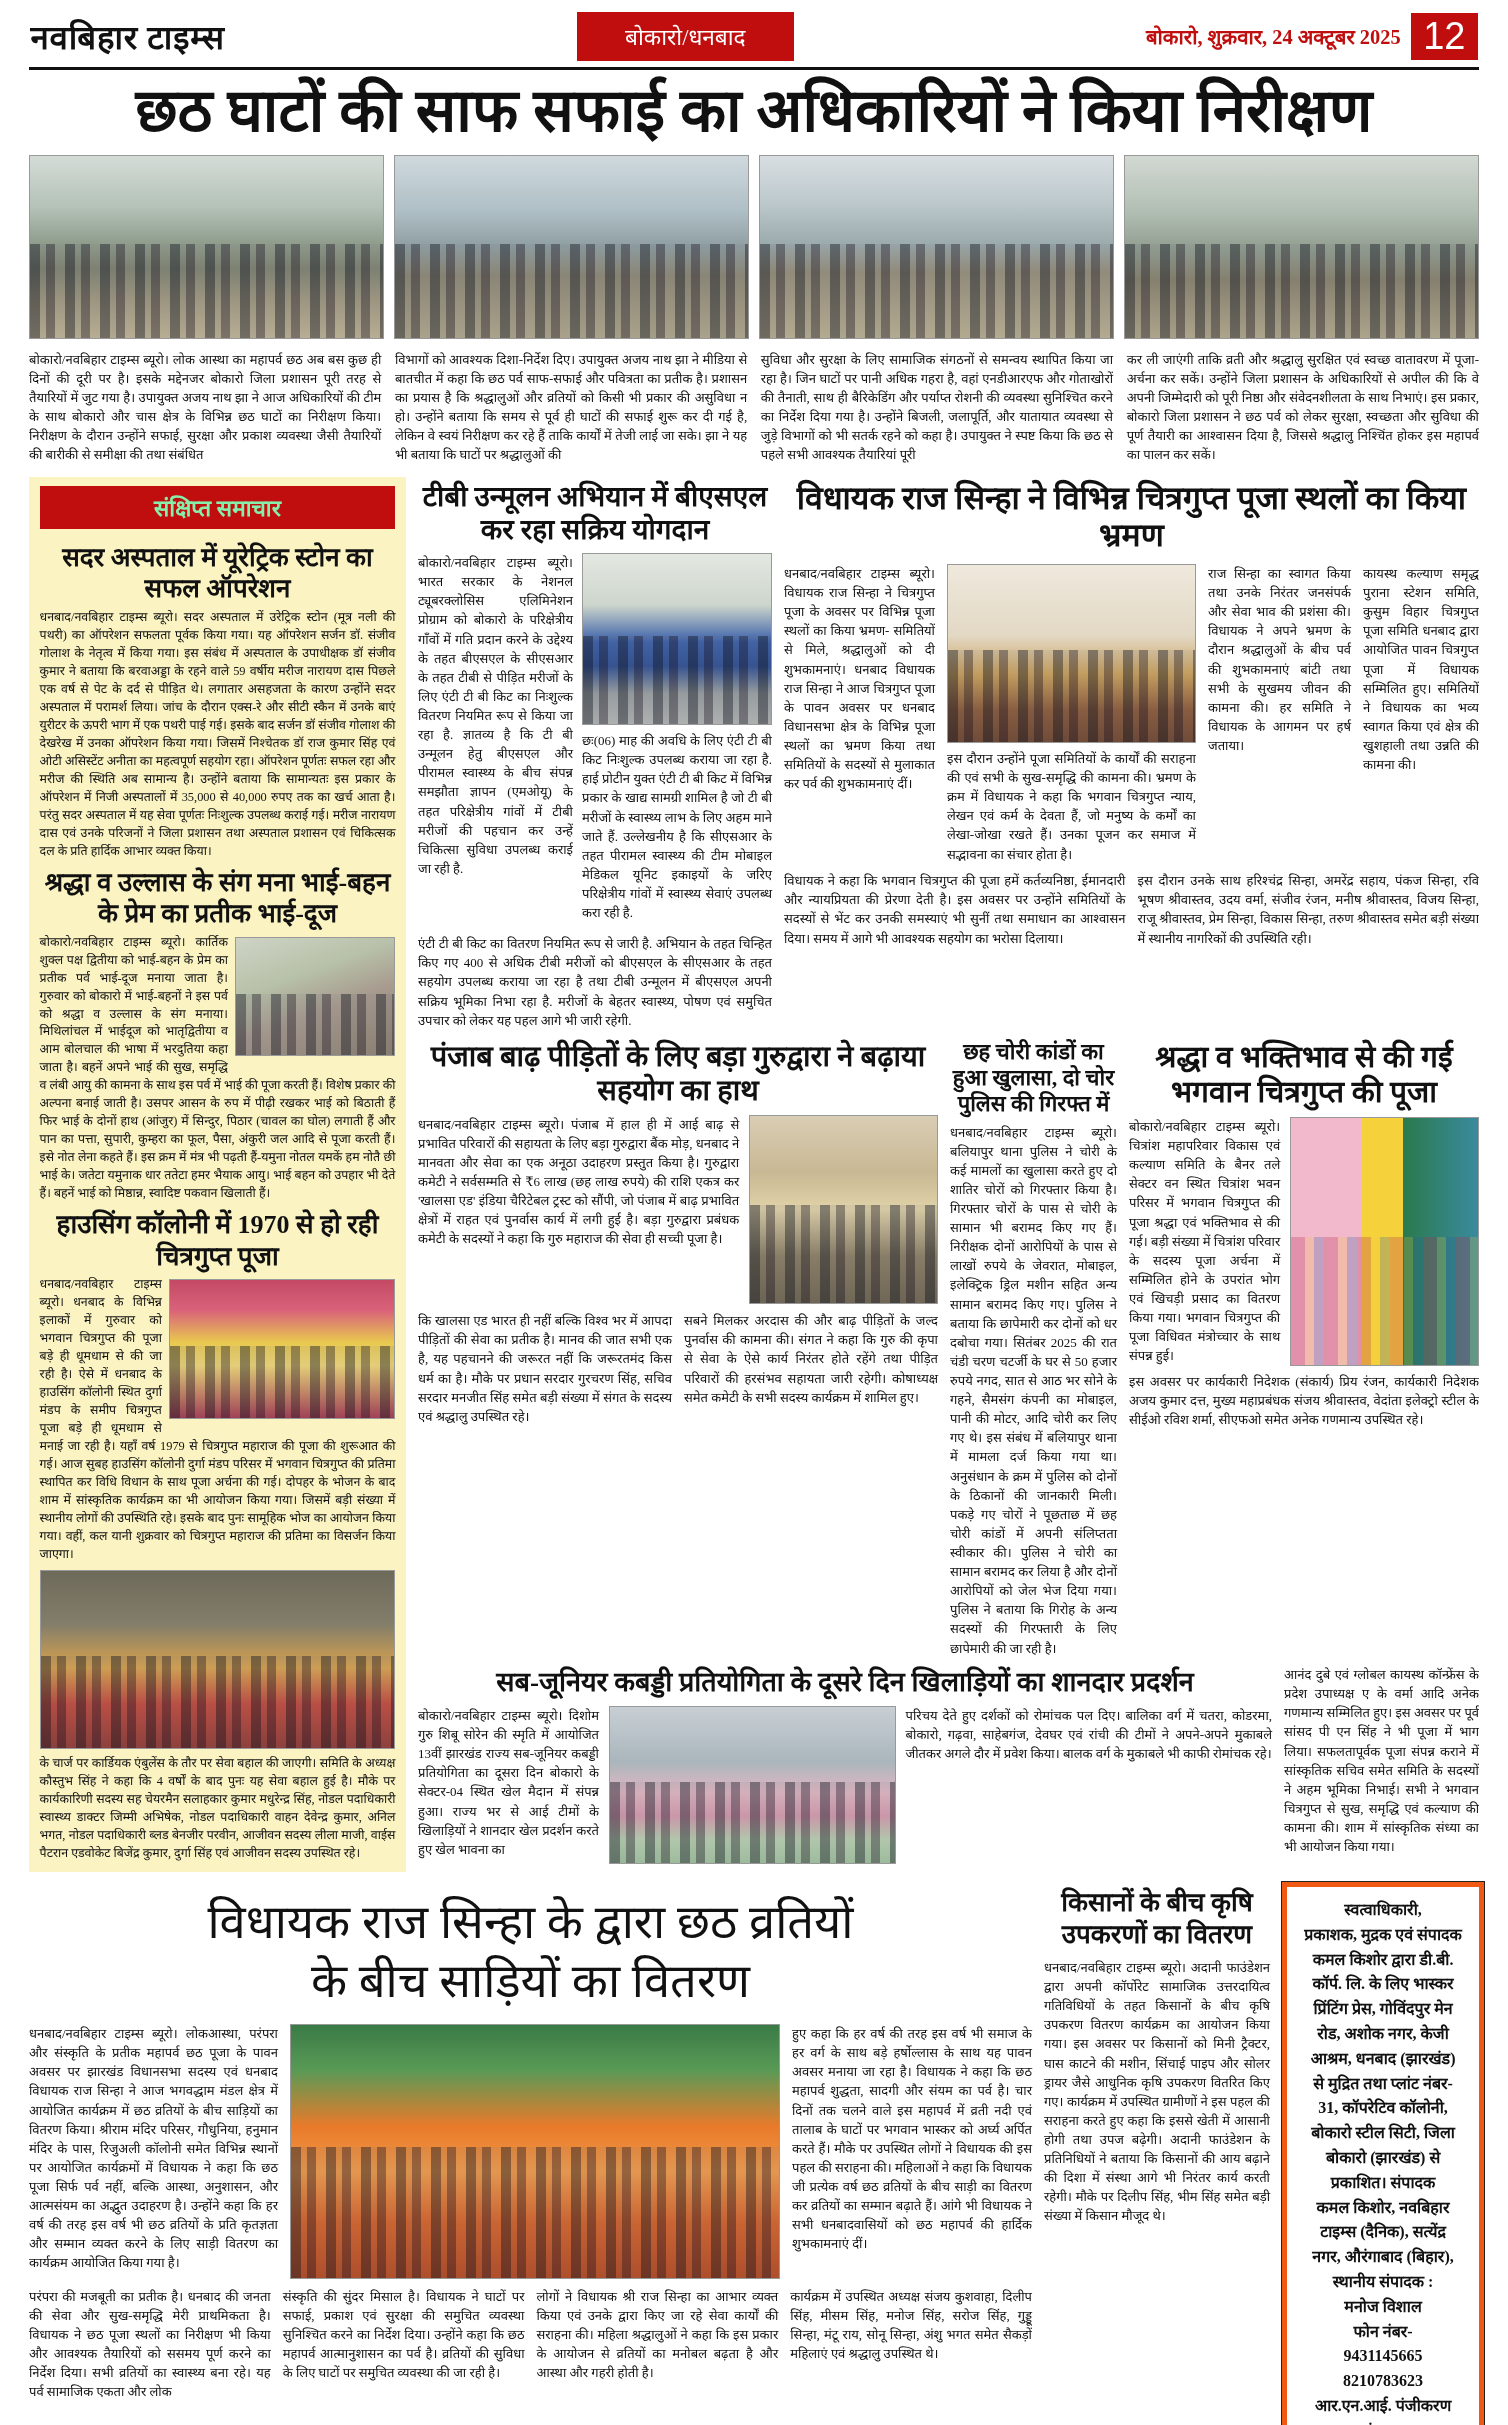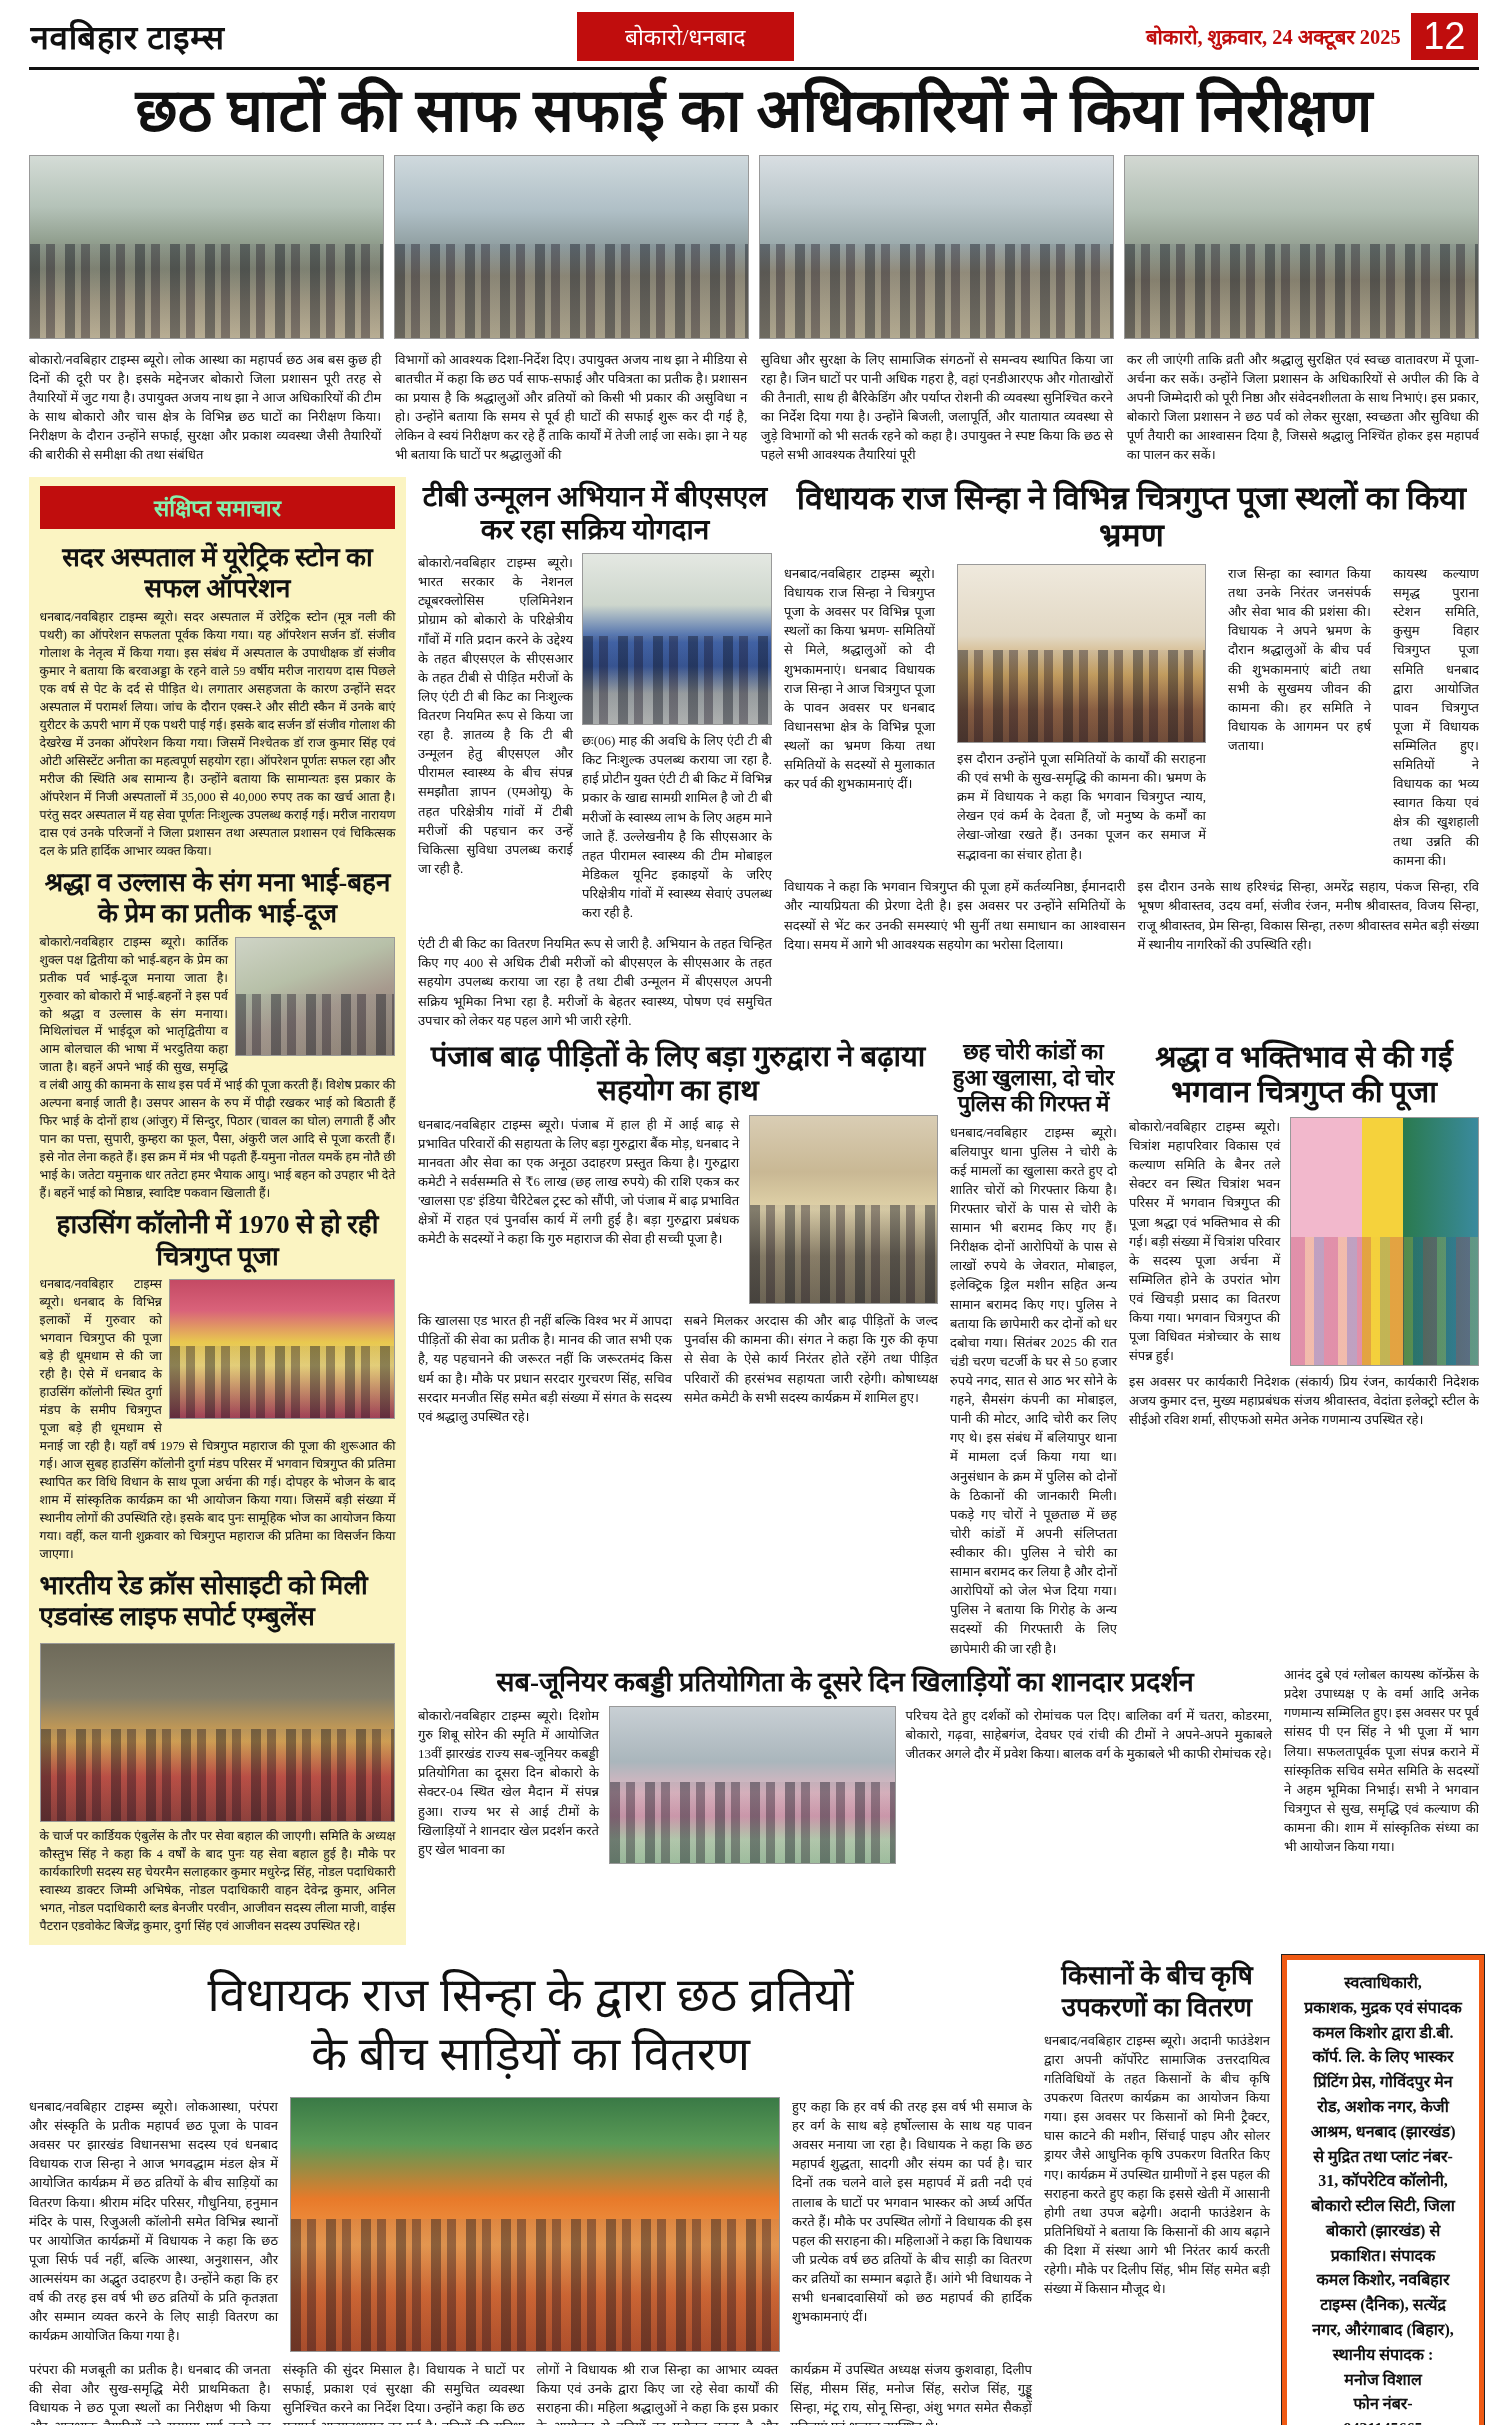--- a/index.html
+++ b/index.html
@@ -130,21 +130,20 @@
         <div class="clear"></div>
       </div>
 
       <div class="brief-head">हाउसिंग कॉलोनी में 1970 से हो रही चित्रगुप्त पूजा</div>
       <div>
         <div class="ph ph-housing inset-r" style="width:226px;height:140px;"></div>
         <p class="brief-body">धनबाद/नवबिहार टाइम्स ब्यूरो। धनबाद के विभिन्न इलाकों में गुरुवार को भगवान चित्रगुप्त की पूजा बड़े ही धूमधाम से की जा रही है। ऐसे में धनबाद के हाउसिंग कॉलोनी स्थित दुर्गा मंडप के समीप चित्रगुप्त पूजा बड़े ही धूमधाम से मनाई जा रही है। यहाँ वर्ष 1979 से चित्रगुप्त महाराज की पूजा की शुरूआत की गई। आज सुबह हाउसिंग कॉलोनी दुर्गा मंडप परिसर में भगवान चित्रगुप्त की प्रतिमा स्थापित कर विधि विधान के साथ पूजा अर्चना की गई। दोपहर के भोजन के बाद शाम में सांस्कृतिक कार्यक्रम का भी आयोजन किया गया। जिसमें बड़ी संख्या में स्थानीय लोगों की उपस्थिति रहे। इसके बाद पुनः सामूहिक भोज का आयोजन किया गया। वहीं, कल यानी शुक्रवार को चित्रगुप्त महाराज की प्रतिमा का विसर्जन किया जाएगा।</p>
         <div class="clear"></div>
       </div>
 
-      <div class="brief-head left">भारतीय रेड क्रॉस सोसाइटी को मिली एडवांस्ड लाइफ सपोर्ट एम्बुलेंस</div>
       <div class="ph ph-redcross" style="width:100%;height:179px;margin:6px 0;"></div>
       <p class="brief-body">के चार्ज पर कार्डियक एंबुलेंस के तौर पर सेवा बहाल की जाएगी। समिति के अध्यक्ष कौस्तुभ सिंह ने कहा कि 4 वर्षों के बाद पुनः यह सेवा बहाल हुई है। मौके पर कार्यकारिणी सदस्य सह चेयरमैन सलाहकार कुमार मधुरेन्द्र सिंह, नोडल पदाधिकारी स्वास्थ्य डाक्टर जिम्मी अभिषेक, नोडल पदाधिकारी वाहन देवेन्द्र कुमार, अनिल भगत, नोडल पदाधिकारी ब्लड बेनजीर परवीन, आजीवन सदस्य लीला माजी, वाईस पैटरान एडवोकेट बिजेंद्र कुमार, दुर्गा सिंह एवं आजीवन सदस्य उपस्थित रहे।</p>
     </div>
 
     <div class="right-zone">
 
       <div class="row1">
         <div>
           <div class="art-head tb-head">टीबी उन्मूलन अभियान में बीएसएल कर रहा सक्रिय योगदान</div>
           <div style="display:grid;grid-template-columns:155px 1fr;gap:9px;">
@@ -152,21 +151,21 @@
             <div>
               <div class="ph ph-van" style="width:100%;height:172px;"></div>
               <p class="bodytext" style="margin-top:6px;">छः(06) माह  की अवधि के  लिए एंटी टी बी किट निःशुल्क उपलब्ध कराया जा रहा है. हाई प्रोटीन युक्त एंटी टी बी किट में विभिन्न प्रकार के खाद्य सामग्री शामिल है जो टी बी मरीजों के स्वास्थ्य लाभ के लिए अहम माने जाते हैं. उल्लेखनीय है कि सीएसआर के तहत पीरामल स्वास्थ्य की टीम मोबाइल मेडिकल यूनिट इकाइयों के जरिए परिक्षेत्रीय गांवों में स्वास्थ्य सेवाएं उपलब्ध करा रही है.</p>
             </div>
           </div>
           <p class="bodytext" style="margin-top:12px;">एंटी टी बी किट का वितरण नियमित रूप से जारी है. अभियान के तहत चिन्हित किए गए 400 से अधिक टीबी मरीजों को बीएसएल के सीएसआर के तहत सहयोग उपलब्ध कराया जा रहा है तथा टीबी उन्मूलन में बीएसएल अपनी सक्रिय भूमिका निभा रहा है. मरीजों के बेहतर स्वास्थ्य, पोषण एवं समुचित उपचार को लेकर यह पहल आगे भी जारी रहेगी.</p>
         </div>
 
         <div>
           <div class="art-head raj-head">विधायक राज सिन्हा ने विभिन्न चित्रगुप्त पूजा स्थलों का किया भ्रमण</div>
-          <div style="display:grid;grid-template-columns:151px 249px 143px 1fr;gap:22px;">
+          <div style="display:grid;grid-template-columns:151px 249px 143px 1fr;gap:12px;">
             <p class="bodytext">धनबाद/नवबिहार टाइम्स ब्यूरो। विधायक राज सिन्हा ने चित्रगुप्त पूजा के अवसर पर विभिन्न पूजा स्थलों का किया भ्रमण- समितियों से मिले, श्रद्धालुओं को दी शुभकामनाएं। धनबाद विधायक राज सिन्हा ने आज चित्रगुप्त पूजा के पावन अवसर पर धनबाद विधानसभा क्षेत्र के विभिन्न पूजा स्थलों का भ्रमण किया तथा समितियों के सदस्यों से मुलाकात कर पर्व की शुभकामनाएं दीं।</p>
             <div>
               <div class="ph ph-mandir" style="width:100%;height:179px;"></div>
               <p class="bodytext" style="margin-top:6px;">इस दौरान उन्होंने पूजा समितियों के कार्यों की सराहना की एवं सभी के सुख-समृद्धि की कामना की। भ्रमण के क्रम में विधायक ने कहा कि भगवान चित्रगुप्त न्याय, लेखन एवं कर्म के देवता हैं, जो मनुष्य के कर्मों का लेखा-जोखा रखते हैं। उनका पूजन कर समाज में सद्भावना का संचार होता है।</p>
             </div>
             <p class="bodytext">राज सिन्हा का स्वागत किया तथा उनके निरंतर जनसंपर्क और सेवा भाव की प्रशंसा की। विधायक ने अपने भ्रमण के दौरान श्रद्धालुओं के बीच पर्व की शुभकामनाएं बांटी तथा सभी के सुखमय जीवन की कामना की। हर समिति ने विधायक के आगमन पर हर्ष जताया।</p>
             <p class="bodytext">कायस्थ कल्याण समृद्ध पुराना स्टेशन समिति, कुसुम विहार चित्रगुप्त पूजा समिति धनबाद द्वारा आयोजित पावन चित्रगुप्त पूजा में विधायक सम्मिलित हुए। समितियों ने विधायक का भव्य स्वागत किया एवं क्षेत्र की खुशहाली तथा उन्नति की कामना की।</p>
           </div>
           <div class="cols2" style="grid-template-columns:1fr 1fr;">
             <p class="bodytext">विधायक ने कहा कि भगवान चित्रगुप्त की पूजा हमें कर्तव्यनिष्ठा, ईमानदारी और न्यायप्रियता की प्रेरणा देती है। इस अवसर पर उन्होंने समितियों के सदस्यों से भेंट कर उनकी समस्याएं भी सुनीं तथा समाधान का आश्वासन दिया। समय में आगे भी आवश्यक सहयोग का भरोसा दिलाया।</p>

